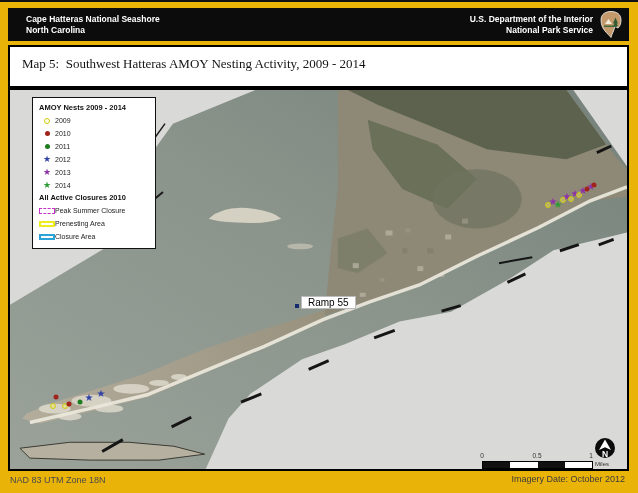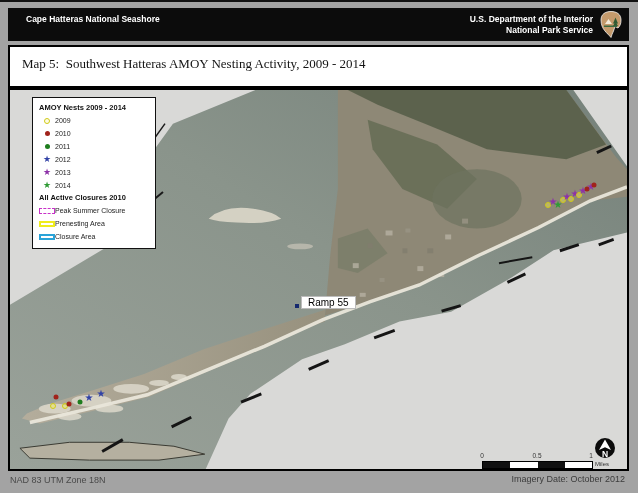--- a/index.html
+++ b/index.html
@@ -1,16 +1,16 @@
 <!DOCTYPE html>
 <html><head>
 <meta charset="utf-8">
 <style>
   html,body{margin:0;padding:0;background:#ffffff;}
-  .page{position:relative;width:638px;height:493px;background:#a3a3a3;overflow:hidden;
+  .page{position:relative;width:638px;height:493px;background:#eab308;overflow:hidden;
         font-family:"Liberation Sans",sans-serif;}
   .topline{position:absolute;left:0;top:0;width:638px;height:2px;background:#111;}
 
   
   .header{position:absolute;left:8px;top:8px;width:621px;height:33px;background:#0c0c0c;}
   .hleft{position:absolute;left:18px;top:6px;color:#fff;font-size:8.5px;font-weight:bold;line-height:10.5px;}
   .hright{position:absolute;right:36px;top:6px;color:#fff;font-size:8.5px;font-weight:bold;line-height:10.5px;text-align:right;}
   .hlogo{position:absolute;right:7px;top:3px;width:22px;height:27px;}
 
   
@@ -62,20 +62,21 @@
 </style>
 </head>
 <body>
 
 <div class="page">
   <div class="topline"></div>
 
   <div class="header">
     <div class="hleft">
       <div>Cape Hatteras National Seashore</div>
+      <div>North Carolina</div>
     </div>
     <div class="hright">
       <div>U.S. Department of the Interior</div>
       <div>National Park Service</div>
     </div>
     <svg class="hlogo" viewBox="0 0 44 54">
       <path d="M22,53 C15,44 2,37 2,18 C2,6 11,1 22,1 C33,1 42,6 42,18 C42,26 40,30 36,34 L30,31 L27,40 C25,44 23,49 22,53 Z" fill="#c49a6c" stroke="#ffffff" stroke-width="1.5"></path>
       <polygon points="10,26 17,16 24,26" fill="#f4ead8"></polygon>
       <polygon points="26,25 31,13 36,25 33,25 36,30 26,30 29,25" fill="#2f5a33"></polygon>
       <rect x="8" y="29" width="26" height="3" fill="#3c6b40"></rect>

